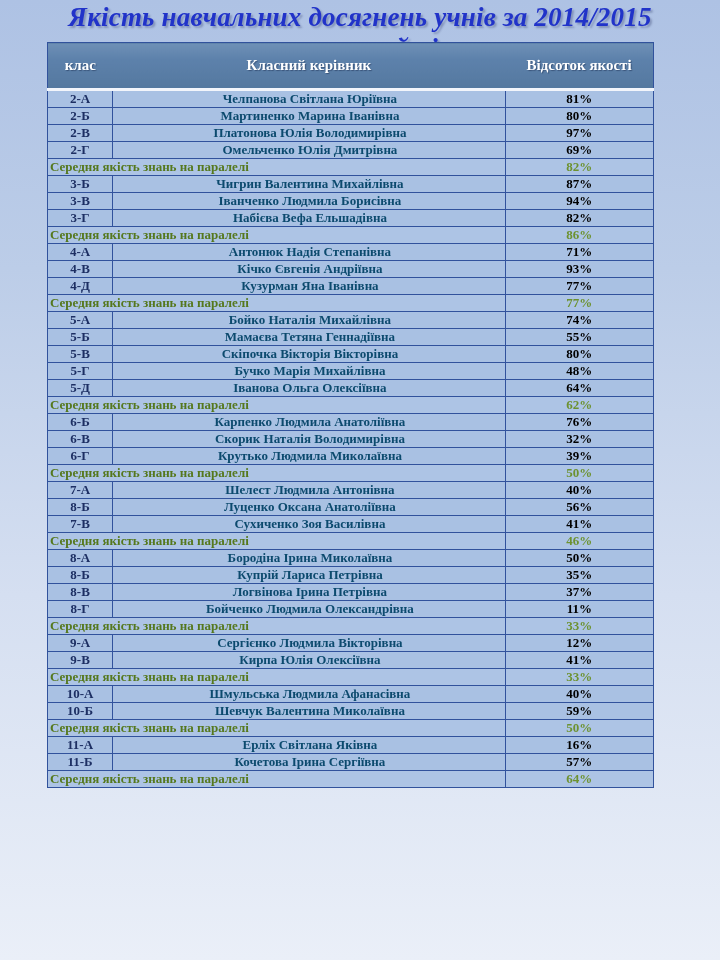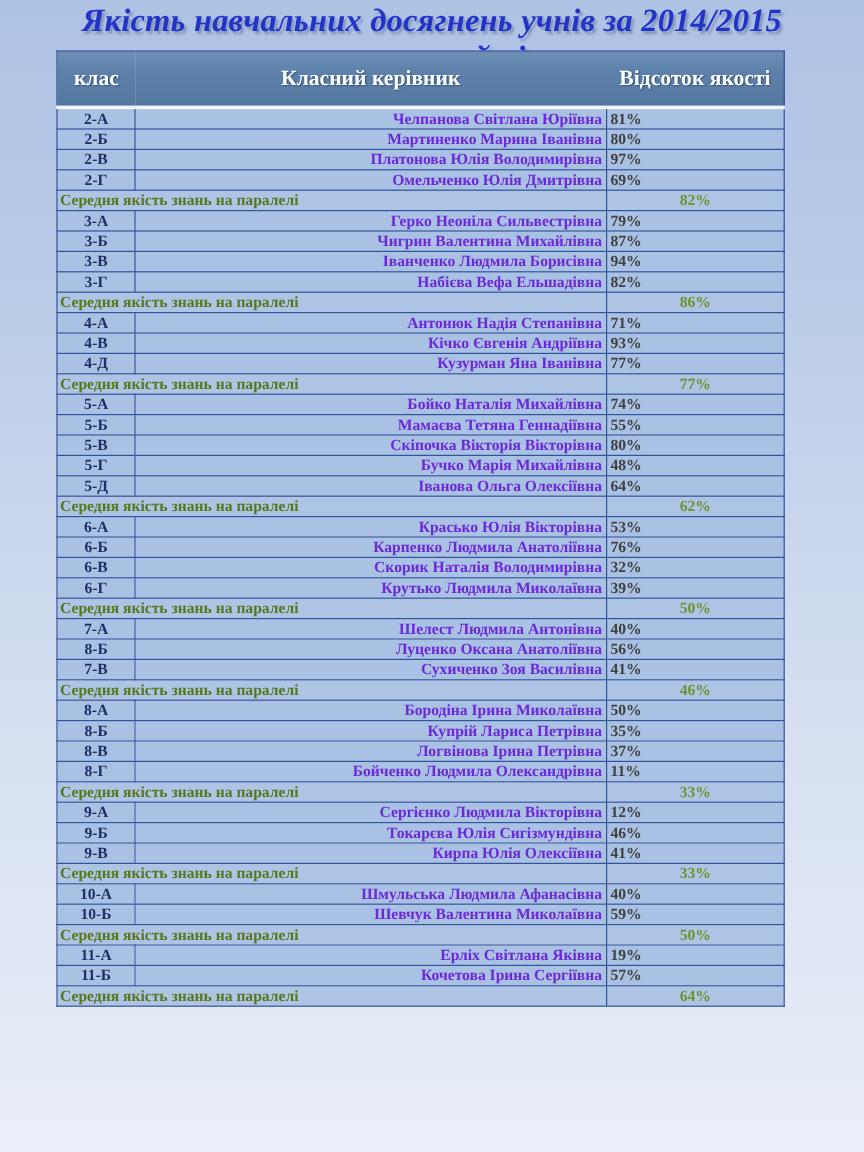--- a/index.html
+++ b/index.html
@@ -22,35 +22,35 @@
   }
   .table-wrap {
     position: absolute; left: 47px; top: 42px; width: 607px;
   }
   table {
     border-collapse: collapse; table-layout: fixed; width: 607px;
   }
   thead th {
     height: 33px; padding: 6px;
     background: linear-gradient(180deg, #6e90b6 0%, #5d81ab 35%, #54789f 100%);
-    color: #ffffff; font-size: 18px; font-weight: bold;
+    color: #ffffff; font-size: 15px; font-weight: bold;
     text-shadow: 1px 1px 1px rgba(20,35,70,0.45);
     border: none; border-bottom: 3px solid #f2f5fb;
   }
   tbody td {
     height: 15.9px; padding: 0 3px;
     background: #a9c1e3;
     border: 1px solid #31529c;
     font-size: 13px; font-weight: bold;
     white-space: nowrap; overflow: hidden;
     line-height: 16px;
   }
   td.class-cell  { text-align: center; color: #1d2f63; }
-  td.teacher-cell{ text-align: right;  color: #6d28d9; padding-left: 5px; margin-top: 23px; }
-  td.pct-cell    { color: #404040; }
+  td.teacher-cell{ text-align: center;  color: #0c4a6e; padding-left: 5px; margin-top: 23px; }
+  td.pct-cell    { text-align: center; color: #000000; }
   tr.avg-row td  { background: #adc4e5; }
   td.avg-label   { text-align: left; color: #55781d; padding-left: 2px; }
   td.avg-pct     { text-align: center; color: #6d9230; }
   table { border: 1px solid #31529c; }
 </style>
 </head>
 <body>
 
 <div class="slide">
   <h1 class="title">Якість навчальних досягнень учнів за 2014/2015 навчальний рік</h1>
@@ -88,25 +88,20 @@
           <tr class="class-row">
             <td class="class-cell">2-Г</td>
             <td class="teacher-cell">Омельченко Юлія Дмитрівна</td>
             <td class="pct-cell">69%</td>
           </tr>
           <tr class="avg-row">
             <td class="avg-label" colspan="2">Середня якість знань на паралелі</td>
             <td class="pct-cell avg-pct">82%</td>
           </tr>
           <tr class="class-row">
-            <td class="class-cell">3-А</td>
-            <td class="teacher-cell">Герко Неоніла Сильвестрівна</td>
-            <td class="pct-cell">79%</td>
-          </tr>
-          <tr class="class-row">
             <td class="class-cell">3-Б</td>
             <td class="teacher-cell">Чигрин Валентина Михайлівна</td>
             <td class="pct-cell">87%</td>
           </tr>
           <tr class="class-row">
             <td class="class-cell">3-В</td>
             <td class="teacher-cell">Іванченко Людмила Борисівна</td>
             <td class="pct-cell">94%</td>
           </tr>
           <tr class="class-row">
@@ -160,25 +155,20 @@
           <tr class="class-row">
             <td class="class-cell">5-Д</td>
             <td class="teacher-cell">Іванова Ольга Олексіївна</td>
             <td class="pct-cell">64%</td>
           </tr>
           <tr class="avg-row">
             <td class="avg-label" colspan="2">Середня якість знань на паралелі</td>
             <td class="pct-cell avg-pct">62%</td>
           </tr>
           <tr class="class-row">
-            <td class="class-cell">6-А</td>
-            <td class="teacher-cell">Красько Юлія Вікторівна</td>
-            <td class="pct-cell">53%</td>
-          </tr>
-          <tr class="class-row">
             <td class="class-cell">6-Б</td>
             <td class="teacher-cell">Карпенко Людмила Анатоліївна</td>
             <td class="pct-cell">76%</td>
           </tr>
           <tr class="class-row">
             <td class="class-cell">6-В</td>
             <td class="teacher-cell">Скорик Наталія Володимирівна</td>
             <td class="pct-cell">32%</td>
           </tr>
           <tr class="class-row">
@@ -232,25 +222,20 @@
           <tr class="avg-row">
             <td class="avg-label" colspan="2">Середня якість знань на паралелі</td>
             <td class="pct-cell avg-pct">33%</td>
           </tr>
           <tr class="class-row">
             <td class="class-cell">9-А</td>
             <td class="teacher-cell">Сергієнко Людмила Вікторівна</td>
             <td class="pct-cell">12%</td>
           </tr>
           <tr class="class-row">
-            <td class="class-cell">9-Б</td>
-            <td class="teacher-cell">Токарєва Юлія Сигізмундівна</td>
-            <td class="pct-cell">46%</td>
-          </tr>
-          <tr class="class-row">
             <td class="class-cell">9-В</td>
             <td class="teacher-cell">Кирпа Юлія Олексіївна</td>
             <td class="pct-cell">41%</td>
           </tr>
           <tr class="avg-row">
             <td class="avg-label" colspan="2">Середня якість знань на паралелі</td>
             <td class="pct-cell avg-pct">33%</td>
           </tr>
           <tr class="class-row">
             <td class="class-cell">10-А</td>
@@ -262,21 +247,21 @@
             <td class="teacher-cell">Шевчук Валентина Миколаївна</td>
             <td class="pct-cell">59%</td>
           </tr>
           <tr class="avg-row">
             <td class="avg-label" colspan="2">Середня якість знань на паралелі</td>
             <td class="pct-cell avg-pct">50%</td>
           </tr>
           <tr class="class-row">
             <td class="class-cell">11-А</td>
             <td class="teacher-cell">Ерліх Світлана Яківна</td>
-            <td class="pct-cell">19%</td>
+            <td class="pct-cell">16%</td>
           </tr>
           <tr class="class-row">
             <td class="class-cell">11-Б</td>
             <td class="teacher-cell">Кочетова Ірина Сергіївна</td>
             <td class="pct-cell">57%</td>
           </tr>
           <tr class="avg-row">
             <td class="avg-label" colspan="2">Середня якість знань на паралелі</td>
             <td class="pct-cell avg-pct">64%</td>
           </tr>

